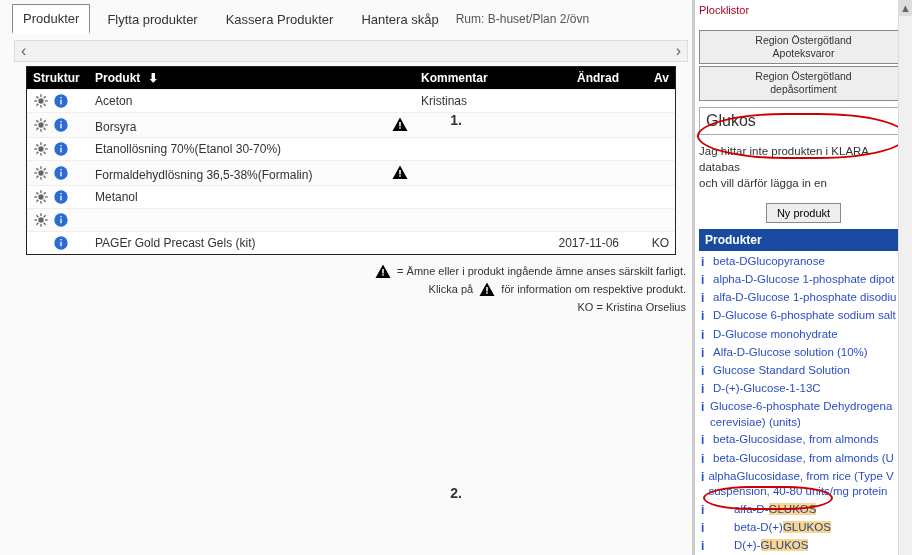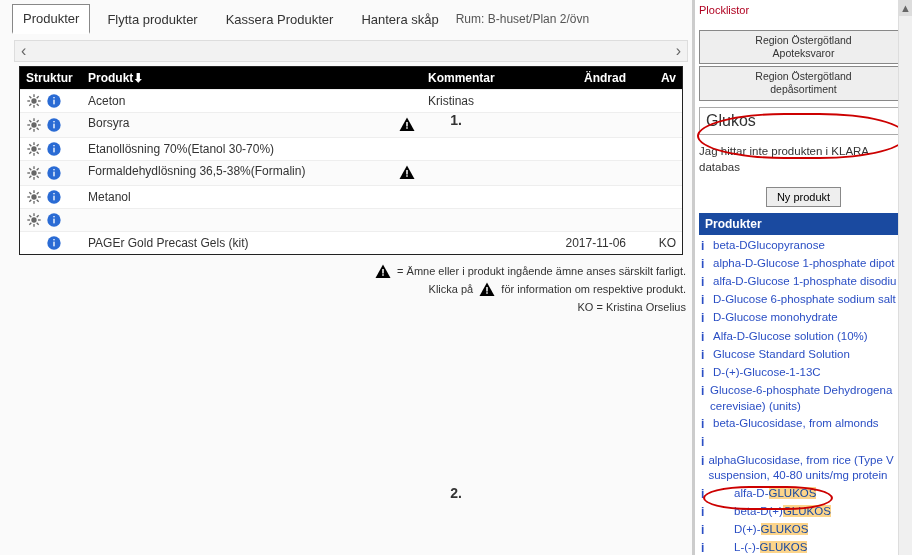--- a/index.html
+++ b/index.html
@@ -36,28 +36,28 @@
   .rumlabel .rumval { font-weight: normal; }
 
   .scroll-row {
     display: flex; justify-content: space-between;
     border: 1px solid #ddd; background: #f2f2f2;
     padding: 1px 6px; margin: 0 2px 4px 2px;
   }
   .scroll-row span { color: #666; font-size: 16px; cursor: pointer; }
 
   
-  .table-wrap { border: 1px solid #222; margin: 0 7px; }
+  .table-wrap { border: 1px solid #222; margin: 0 14px; }
   .thead {
     display: flex; background: #000; color: #fff;
     font-weight: bold; font-size: 12px;
   }
   .thead > div { padding: 4px 6px; }
   .col-structure { width: 62px; }
-  .col-product { flex: 1; display:flex; align-items:flex-start; gap:0;}
+  .col-product { flex: 1; display:flex; align-items:flex-end; gap:8px;}
   .col-comment { width: 110px; }
   .col-changed { width: 100px; text-align: right; }
   .col-by { width: 50px; text-align: right; }
 
   .row {
     display: flex; align-items: center;
     border-top: 1px solid #eee;
     background: #fff;
     font-size: 12px;
   }
@@ -420,20 +420,21 @@
         <div>depåsortiment</div>
     </div>
 
     <div class="search-wrap">
       <input type="text" value="Glukos" style="">
 
     </div>
 
     <div class="help-text">
       <div>Jag hittar inte produkten i KLARA databas</div>
+      <div>och vill därför lägga in en</div>
     </div>
     <button class="new-btn">Ny produkt</button>
 
     <div class="prod-heading">Produkter</div>
     <div class="prod-list" id="side-list">
         <div class="prod-item">
           <span class="ii">i</span>
           <span class="lbl">beta-DGlucopyranose</span>
         </div>
         <div class="prod-item">
@@ -467,20 +468,21 @@
         <div class="prod-item">
           <span class="ii">i</span>
           <span class="lbl">Glucose-6-phosphate Dehydrogena cerevisiae) (units)</span>
         </div>
         <div class="prod-item">
           <span class="ii">i</span>
           <span class="lbl">beta-Glucosidase, from almonds</span>
         </div>
         <div class="prod-item">
           <span class="ii">i</span>
+          <span class="lbl">beta-Glucosidase, from almonds (U</span>
         </div>
         <div class="prod-item">
           <span class="ii">i</span>
           <span class="lbl">alphaGlucosidase, from rice (Type V suspension, 40-80 units/mg protein</span>
         </div>
         <div class="prod-item bold">
           <span class="ii">i</span>
           <span class="lbl">alfa-D-<span class="hl">GLUKOS</span></span>
         </div>
         <div class="prod-item bold">

